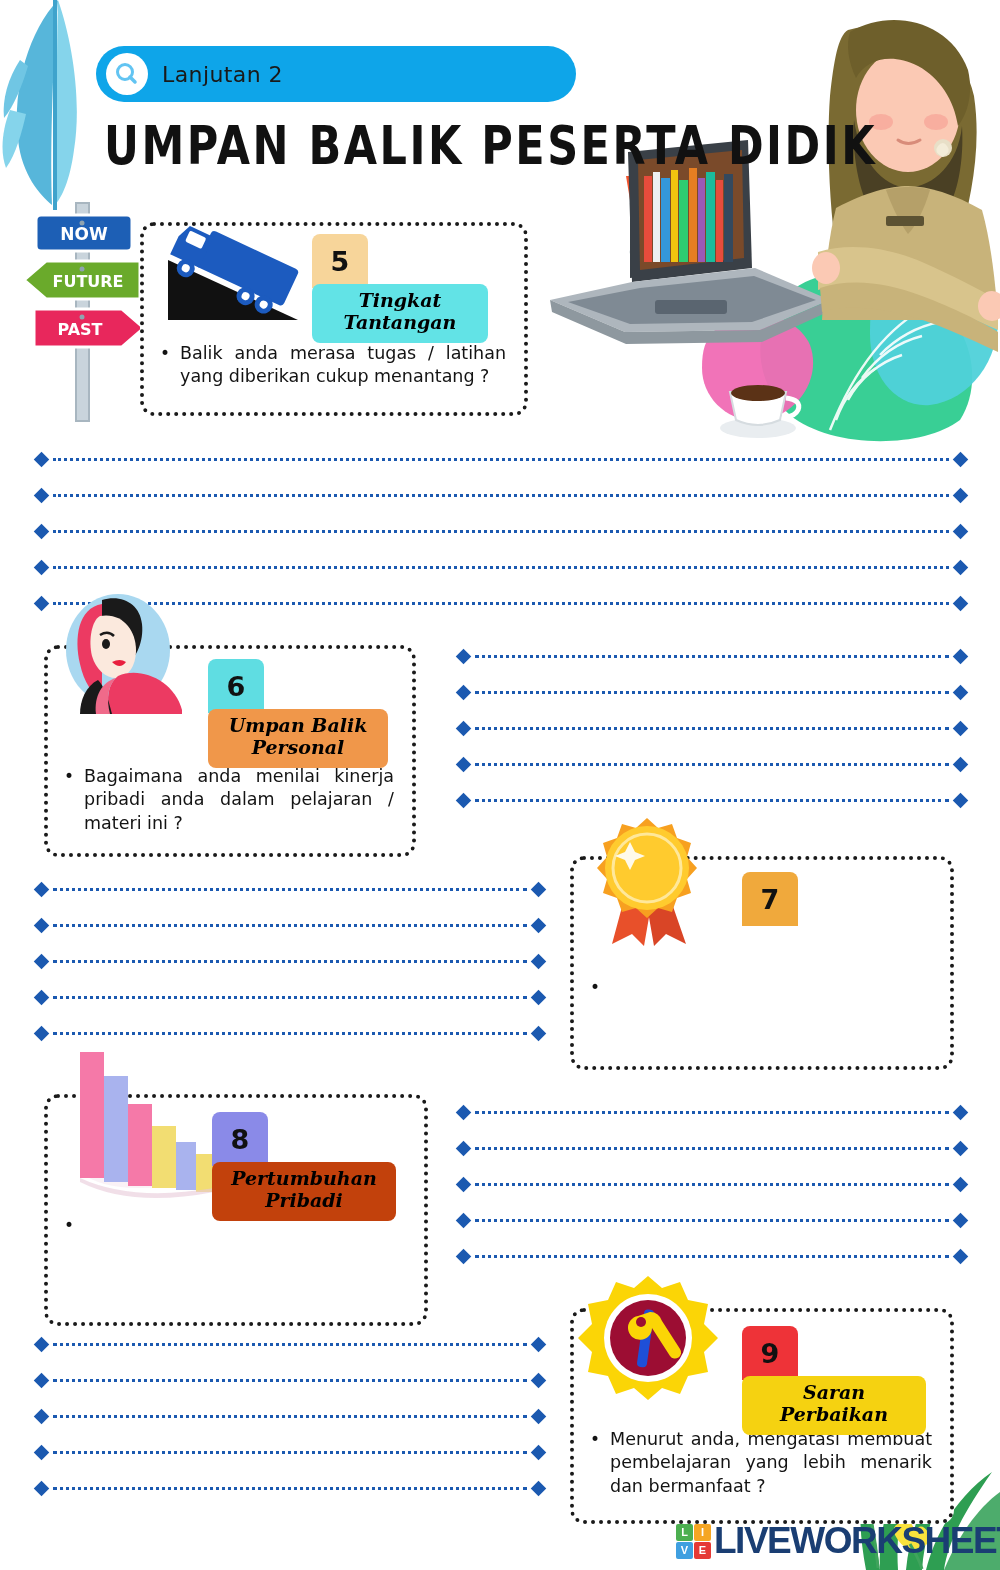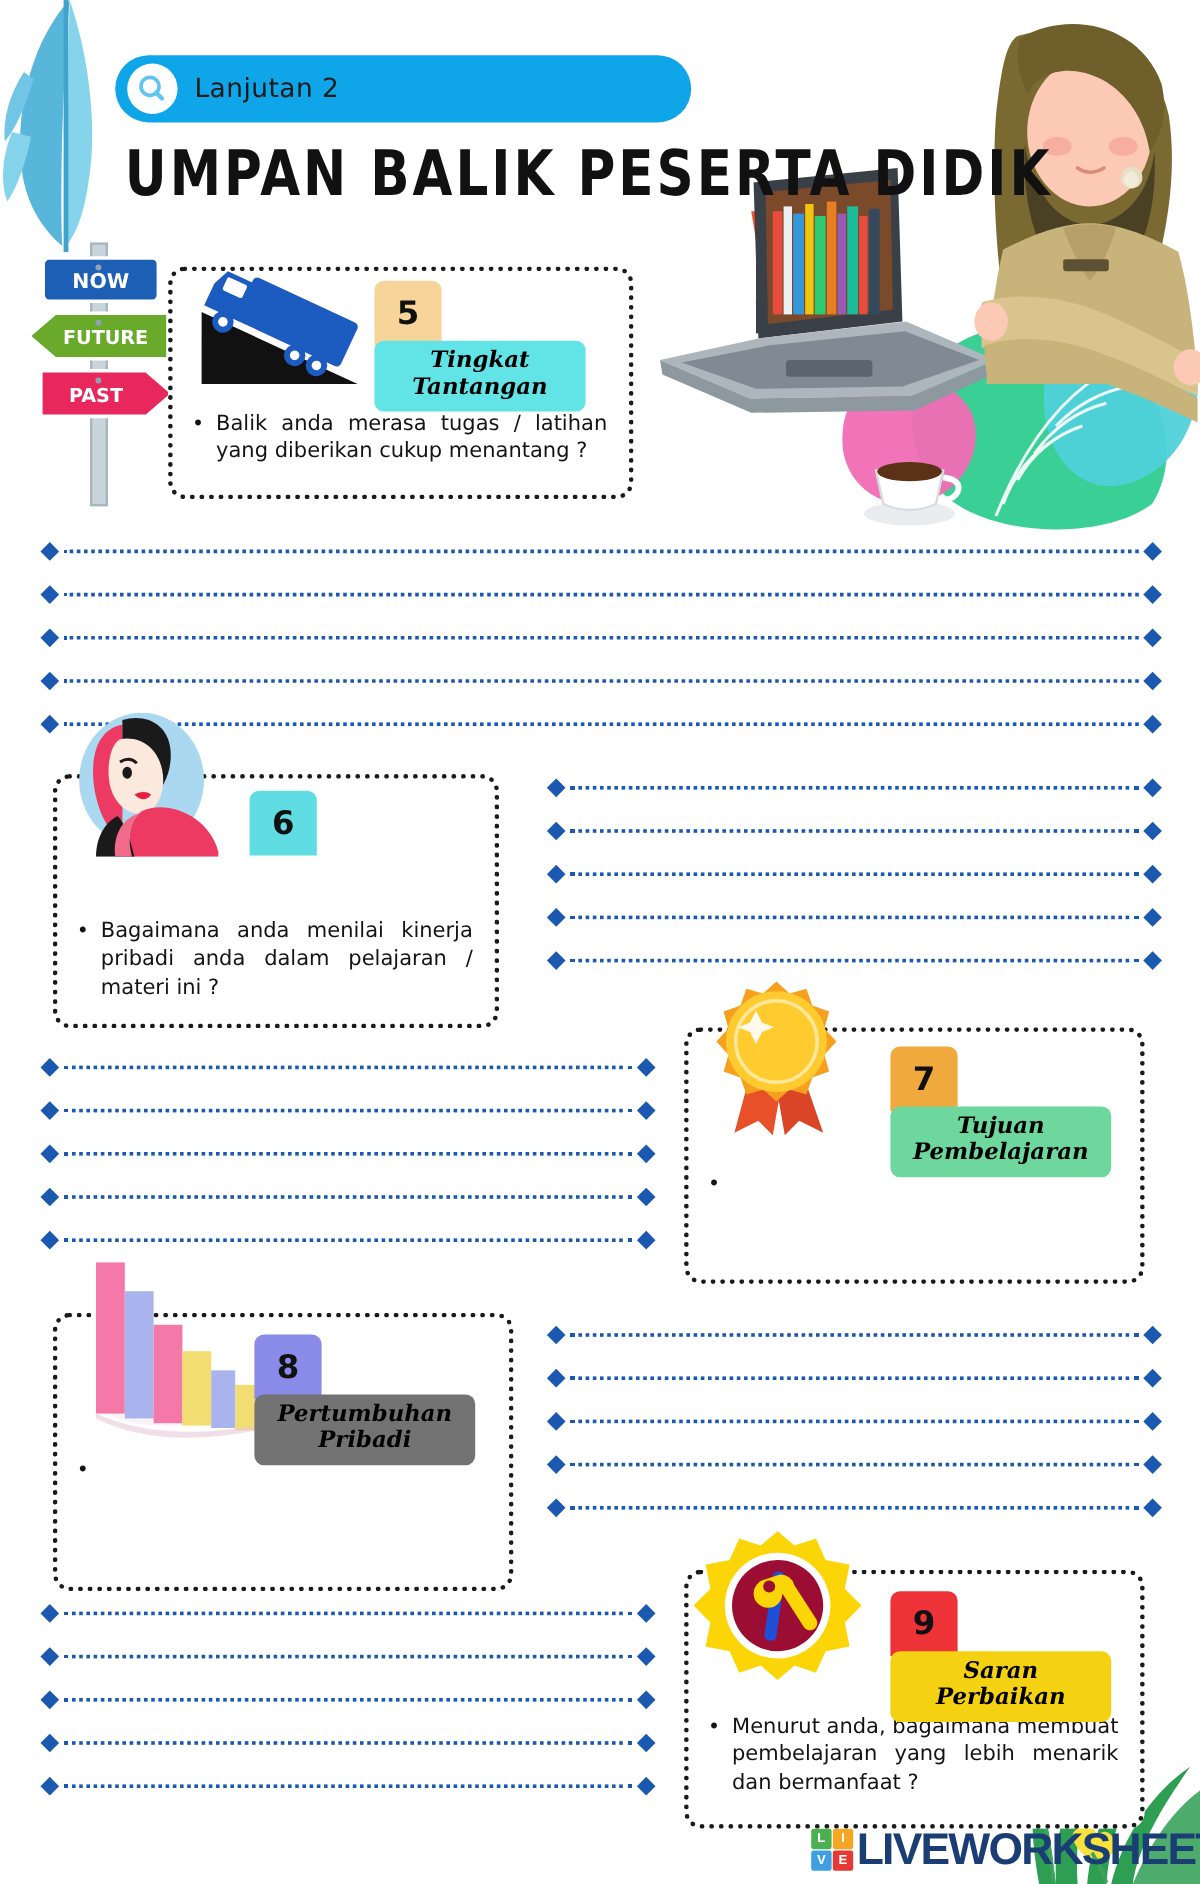--- a/index.html
+++ b/index.html
@@ -332,20 +332,24 @@
         <path d="M44 22 C36 26 32 46 36 62 C40 76 50 84 60 84 C72 84 80 72 80 56 C80 36 66 18 44 22 Z" fill="#FBE9DD"></path>
         <ellipse cx="50" cy="50" rx="4" ry="5" fill="#1A1A1A"></ellipse>
         <path d="M44 41 Q52 36 58 42" stroke="#1A1A1A" stroke-width="2.5" fill="none"></path>
         <path d="M56 68 Q64 64 70 68 Q64 76 56 68 Z" fill="#E8203F"></path>
         <path d="M62 82 C84 72 118 86 126 116 L126 120 L54 120 C50 104 52 90 62 82 Z" fill="#EC3A62"></path>
         <path d="M42 86 C30 92 24 106 24 120 L56 120 C52 104 48 92 42 86 Z" fill="#1A1A1A"></path>
         <path d="M60 84 C52 92 50 104 54 120 L40 120 C38 102 46 88 60 84 Z" fill="#F06A8A"></path>
       </svg>
       <div class="badge-wrap" style="left:160px; top:10px; width:180px;">
         <div class="badge-num" style="background:#5FDDE2;">6</div>
+        <div class="badge-label" style="background:#F0974A;">
+          <span>Umpan Balik</span><br>
+          <span>Personal</span>
+        </div>
       </div>
     </div>
     <div class="qtext">
       <span class="bullet">•</span>
       <p>Bagaimana anda menilai kinerja pribadi anda dalam pelajaran / materi ini ?</p>
     </div>
   </div>
 
   <div class="lines" style="left:458px; top:652px; width:508px;">
     <div class="aline">
@@ -410,24 +414,20 @@
         <path d="M86 80 L104 132 L84 122 L72 134 L64 88 Z" fill="#D94526"></path>
         <g>
           <path d="M65 6 L76 16 L90 12 L95 26 L109 31 L105 45 L115 56 L105 67 L109 81 L95 86 L90 100 L76 96 L65 106 L54 96 L40 100 L35 86 L21 81 L25 67 L15 56 L25 45 L21 31 L35 26 L40 12 L54 16 Z" fill="#F7A020"></path>
           <circle cx="65" cy="56" r="42" fill="#FFCB2E"></circle>
           <circle cx="65" cy="56" r="34" fill="none" stroke="#FFE89A" stroke-width="3"></circle>
           <path d="M48 30 l5 10 l10 4 l-10 4 l-5 10 l-5 -10 l-10 -4 l10 -4 Z" fill="#FFFFFF" opacity="0.9"></path>
         </g>
       </svg>
       <div class="badge-wrap" style="left:168px; top:12px; width:184px;">
         <div class="badge-num" style="background:#F0A93C;">7</div>
-        <div class="badge-label" style="background:#6ED79D;">
-          <span>Tujuan</span><br>
-          <span>Pembelajaran</span>
-        </div>
       </div>
     </div>
     <div class="qtext">
       <span class="bullet">•</span>
     </div>
   </div>
 
   <div class="qcard" style="left:44px; top:1094px; width:384px; height:232px;">
     <div class="qcard-head">
       <svg class="card-illu" width="150" height="160" viewBox="0 0 150 160" style="top:-52px; left:24px;">
@@ -435,21 +435,21 @@
         <rect x="8" y="6" width="24" height="126" fill="#F579A8"></rect>
         <rect x="32" y="30" width="24" height="106" fill="#A9B3EE"></rect>
         <rect x="56" y="58" width="24" height="82" fill="#F579A8"></rect>
         <rect x="80" y="80" width="24" height="62" fill="#F2DD72"></rect>
         <rect x="104" y="96" width="20" height="48" fill="#A9B3EE"></rect>
         <rect x="124" y="108" width="18" height="38" fill="#F2DD72"></rect>
         <path d="M8 132 Q60 156 142 142 L142 146 Q60 162 8 136 Z" fill="#E8C9D8" opacity="0.6"></path>
       </svg>
       <div class="badge-wrap" style="left:164px; top:14px; width:184px;">
         <div class="badge-num" style="background:#8A8AE8;">8</div>
-        <div class="badge-label" style="background:#737373;">
+        <div class="badge-label" style="background:#c2410c;">
           <span>Pertumbuhan</span><br>
           <span>Pribadi</span>
         </div>
       </div>
     </div>
     <div class="qtext">
       <span class="bullet">•</span>
     </div>
   </div>
 
@@ -524,21 +524,21 @@
       <div class="badge-wrap" style="left:168px; top:14px; width:184px;">
         <div class="badge-num" style="background:#EE3338;">9</div>
         <div class="badge-label" style="background:#F5D211;">
           <span>Saran</span><br>
           <span>Perbaikan</span>
         </div>
       </div>
     </div>
     <div class="qtext">
       <span class="bullet">•</span>
-      <p>Menurut anda, bagaimana membuat pembelajaran yang lebih menarik dan bermanfaat ?</p>
+      <p>Menurut anda, mengatasi membuat pembelajaran yang lebih menarik dan bermanfaat ?</p>
     </div>
   </div>
 
   <svg class="plant" viewBox="0 0 180 150">
     <g fill="#2E9E52">
       <path d="M60 150 C58 112 68 76 88 52 C80 88 76 120 78 150 Z"></path>
       <path d="M86 150 C90 108 106 70 132 46 C116 82 104 118 102 150 Z"></path>
       <path d="M106 150 C116 110 140 74 172 52 C148 86 128 120 124 150 Z"></path>
       <path d="M46 150 C40 118 38 88 44 62 C52 92 56 122 60 150 Z"></path>
       <path d="M124 150 C138 116 158 88 180 72 L180 150 Z" opacity="0.85"></path>

